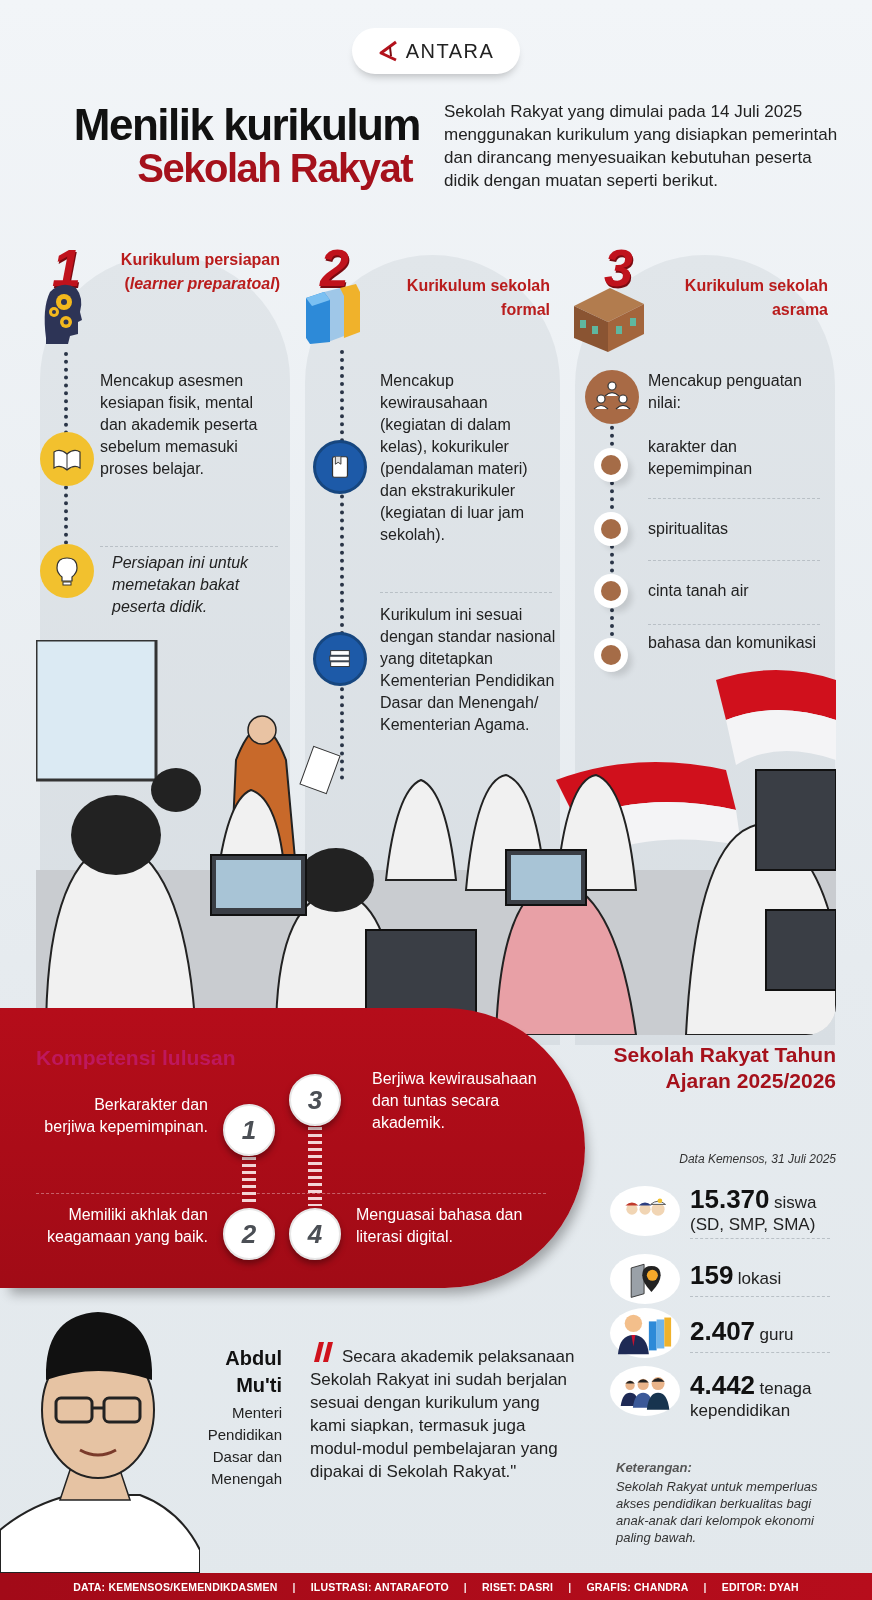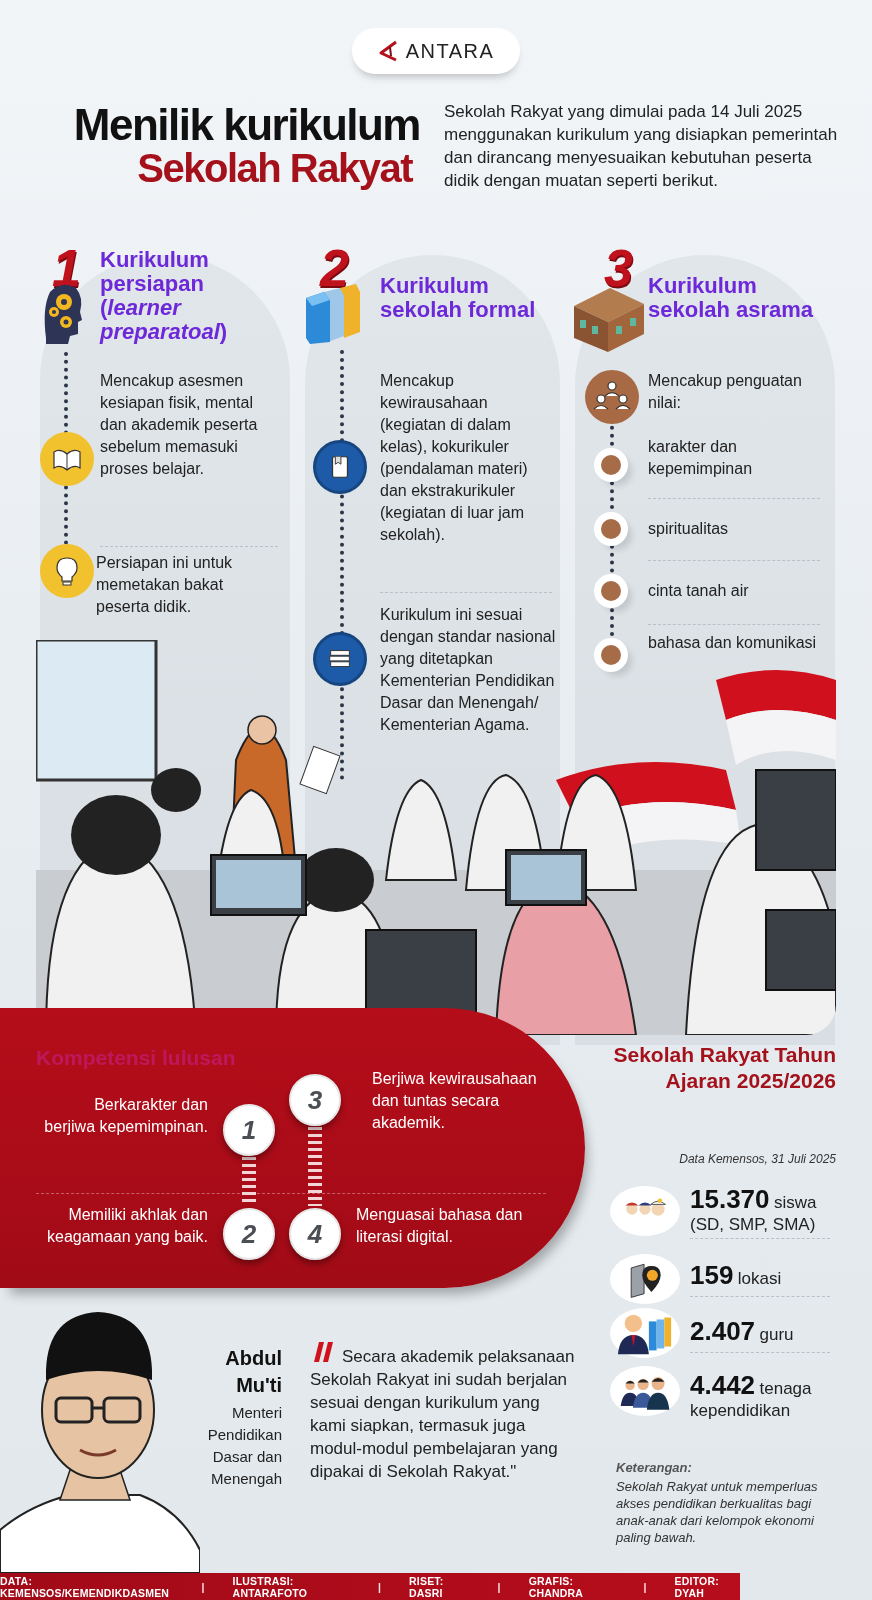--- a/index.html
+++ b/index.html
@@ -30,21 +30,21 @@
     
     .panel {
       background: linear-gradient(180deg, #e1e6ea 0%, #d8dee3 100%);
       border-radius: 130px 130px 0 0;
     }
     .p1 { left: 40px; top: 255px; width: 250px; height: 790px; }
     .p2 { left: 305px; top: 255px; width: 255px; height: 790px; }
     .p3 { left: 575px; top: 255px; width: 260px; height: 790px; }
 
     .bignum { font-size: 52px; font-weight: 700; font-style: italic; color: #c0121c; line-height: 1; text-shadow: 1px 2px 0 #7a0a10; }
-    .cat-title { font-size: 22px; font-weight: 700; line-height: 24px; color: #6d28d9; }
+    .cat-title { font-size: 16px; font-weight: 700; line-height: 24px; color: #b91c1c; text-align: right; }
     .cat-title i { font-style: italic; }
     .body-txt { font-size: 16px; line-height: 22px; color: #222; }
 
     .dots { border-left: 4px dotted #2a3547; width: 0; }
     .dash { border-top: 1px dashed #b9c0c6; height: 0; }
 
     .circ-yellow { width: 54px; height: 54px; border-radius: 50%; background: #f2c12e; display:flex; align-items:center; justify-content:center; }
     .circ-blue { width: 54px; height: 54px; border-radius: 50%; background: #1d5aa8; border: 3px solid #16467f; display:flex; align-items:center; justify-content:center; }
     .circ-brown { width: 54px; height: 54px; border-radius: 50%; background: #a86a45; display:flex; align-items:center; justify-content:center; }
     .bullet { width: 34px; height: 34px; border-radius: 50%; background: #fff; box-shadow: 6px 6px 6px -2px rgba(0,0,0,0.12); display:flex; align-items:center; justify-content:center; }
@@ -83,23 +83,23 @@
     .ket-h { left: 616px; top: 1460px; font-size: 13px; font-weight: 700; font-style: italic; color: #555; }
     .ket-b { left: 616px; top: 1478px; width: 230px; font-size: 13px; font-style: italic; line-height: 17px; color: #333; }
 
     
     .q-name { left: 180px; top: 1345px; width: 102px; text-align: right; font-size: 20px; font-weight: 700; line-height: 27px; color: #111; }
     .q-role { left: 170px; top: 1402px; width: 112px; text-align: right; font-size: 15px; line-height: 22px; color: #222; }
     .q-text { left: 310px; top: 1345px; width: 270px; font-size: 17px; line-height: 23px; color: #222; text-indent: 32px; }
 
     
     .footer {
-      left: 0; top: 1573px; width: 740px; height: 27px;
+      left: 0; top: 1573px; width: 872px; height: 27px;
       background: linear-gradient(90deg, #a20a18, #b70d1c);
-      display: flex; align-items: center; justify-content: center; gap: 28px;
+      display: flex; align-items: center; justify-content: center; gap: 15px;
       color: #fff; font-size: 10.5px; font-weight: 700; letter-spacing: 0.2px;
     }
     .footer .sep { opacity: 0.9; }
   </style>
 </head>
 <body>
 
 <div class="abs logo-pill">
   <svg class="logo-mark" viewBox="0 0 22 22">
     <path d="M18 2 L3 13 L18 20" fill="none" stroke="#b3121c" stroke-width="3" stroke-linejoin="round"></path>
@@ -139,21 +139,21 @@
     </svg>
 </div>
 <div class="abs body-txt" style="left:100px;top:370px;width:180px;">Mencakup asesmen kesiapan fisik, mental dan akademik peserta sebelum memasuki proses belajar.</div>
 <div class="abs dash" style="left:100px;top:546px;width:178px;"></div>
 <div class="abs circ-yellow" style="left:40px;top:544px;">
   <svg viewBox="0 0 34 34" width="34" height="34">
       <path d="M17 4 Q27 4 27 14 Q27 19 22 23 L22 27 L12 27 L12 23 Q7 19 7 14 Q7 4 17 4 Z" fill="#fff" stroke="#333" stroke-width="1.2"></path>
       <rect x="13" y="28" width="8" height="3" fill="#fff" stroke="#333" stroke-width="1"></rect>
     </svg>
 </div>
-<div class="abs body-txt" style="left:96px;top:552px;width:180px;">Persiapan ini untuk memetakan bakat peserta didik.</div>
+<div class="abs body-txt" style="left:112px;top:552px;width:180px;font-style:italic;">Persiapan ini untuk memetakan bakat peserta didik.</div>
 
 <div class="abs bignum" style="left:320px;top:242px;">2</div>
 <div class="abs" style="left:304px;top:282px;width:60px;height:62px;">
   <svg viewBox="0 0 60 62" width="60" height="62">
     <path d="M36 6 L52 2 L56 10 L56 50 L40 56 Z" fill="#f0b22b"></path>
     <path d="M20 10 L36 6 L40 14 L40 54 L24 60 Z" fill="#9fc7e8"></path>
     <path d="M2 16 L20 10 L26 18 L26 60 L6 62 L2 56 Z" fill="#2d8ad8"></path>
     <path d="M2 16 L20 10 L26 18 L8 24 Z" fill="#7bc0f2"></path>
   </svg>
 </div>

